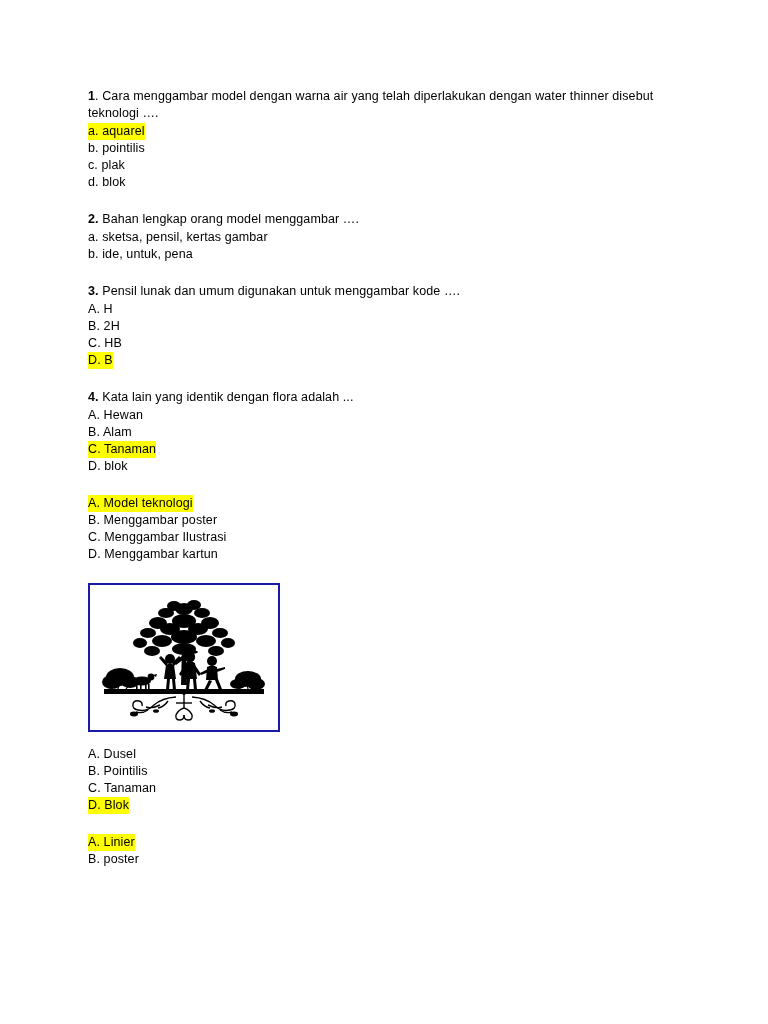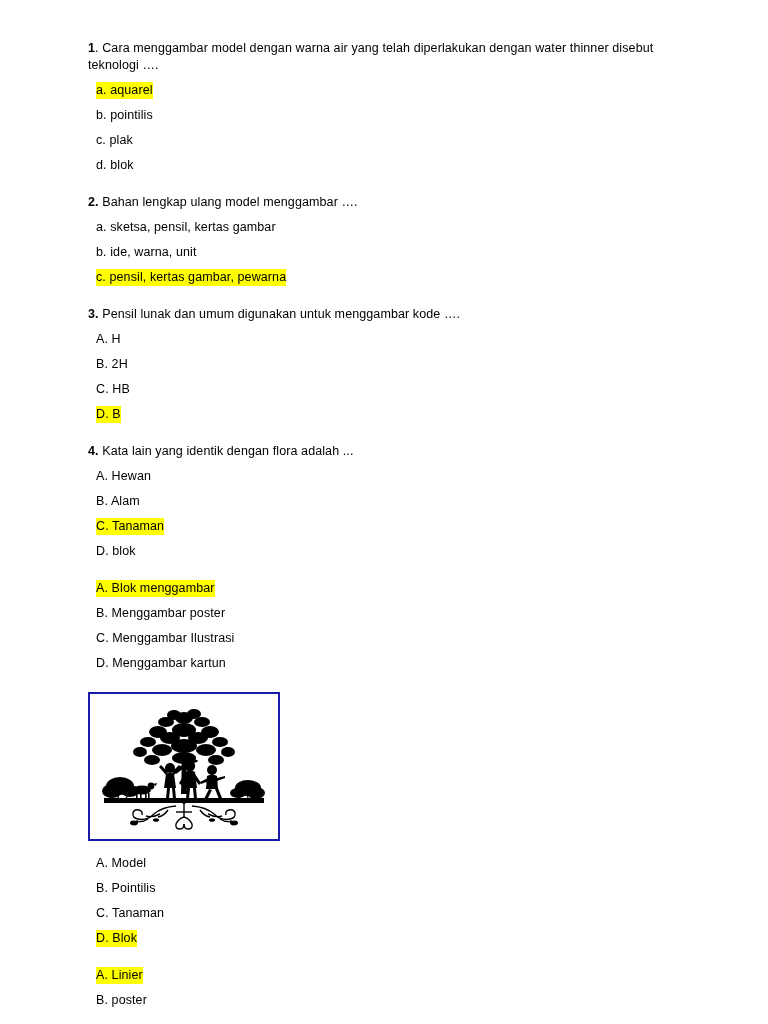--- a/index.html
+++ b/index.html
@@ -12,38 +12,38 @@
     height: 1024px;
     font-family: "Liberation Sans", sans-serif;
     color: #000000;
     overflow: hidden;
   }
   .page {
     position: relative;
     width: 768px;
     height: 1024px;
     box-sizing: border-box;
-    padding: 40px 88px 0 88px;
+    padding: 88px 88px 0 88px;
   }
   .question-block {
     margin-bottom: 20px;
   }
   .q-text {
     font-size: 12.5px;
     line-height: 17px;
     margin: 0 0 1px 0;
     letter-spacing: 0.1px;
   }
   .q-num {
     font-weight: bold;
   }
   .option {
     font-size: 12.5px;
     line-height: 17px;
-    margin: 8px;
+    margin: 0;
     letter-spacing: 0.1px;
     width: fit-content;
   }
   .option.highlight {
     background: #ffff00;
   }
   .figure-wrap {
     margin: 10px 0 14px 0;
     padding-left: 0;
   }
@@ -68,44 +68,43 @@
 
   <div class="question-block">
     <p class="q-text"><span class="q-num">1</span><span>. Cara menggambar model dengan warna air yang telah diperlakukan dengan water thinner disebut teknologi ….</span></p>
     <p class="option highlight">a. aquarel</p>
     <p class="option">b. pointilis</p>
     <p class="option">c. plak</p>
     <p class="option">d. blok</p>
   </div>
 
   <div class="question-block">
-    <p class="q-text"><span class="q-num">2.</span><span> Bahan lengkap ulang model menggambar ….</span></p>
+    <p class="q-text"><span class="q-num">2.</span><span> Bahan lengkap orang model menggambar ….</span></p>
     <p class="option">a. sketsa, pensil, kertas gambar</p>
-    <p class="option">b. ide, warna, unit</p>
-    <p class="option highlight">c. pensil, kertas gambar, pewarna</p>
+    <p class="option">b. ide, untuk, pena</p>
   </div>
 
   <div class="question-block">
     <p class="q-text"><span class="q-num">3.</span><span> Pensil lunak dan umum digunakan untuk menggambar kode ….</span></p>
     <p class="option">A. H</p>
     <p class="option">B. 2H</p>
     <p class="option">C. HB</p>
     <p class="option highlight">D. B</p>
   </div>
 
   <div class="question-block">
     <p class="q-text"><span class="q-num">4.</span><span> Kata lain yang identik dengan flora adalah ...</span></p>
     <p class="option">A. Hewan</p>
     <p class="option">B. Alam</p>
     <p class="option highlight">C. Tanaman</p>
     <p class="option">D. blok</p>
   </div>
 
   <div class="question-block">
-    <p class="option highlight">A. Blok menggambar</p>
+    <p class="option highlight">A. Model teknologi</p>
     <p class="option">B. Menggambar poster</p>
     <p class="option">C. Menggambar Ilustrasi</p>
     <p class="option">D. Menggambar kartun</p>
   </div>
 
   <div class="question-block">
 
     <div class="figure-wrap">
       <div class="figure-box">
         <svg viewBox="0 0 188 145" xmlns="http://www.w3.org/2000/svg" aria-hidden="true">
@@ -217,21 +216,21 @@
             <ellipse cx="44" cy="129" rx="4" ry="2.4"></ellipse>
             <ellipse cx="144" cy="129" rx="4" ry="2.4"></ellipse>
             <ellipse cx="66" cy="126" rx="3" ry="1.8"></ellipse>
             <ellipse cx="122" cy="126" rx="3" ry="1.8"></ellipse>
             <circle cx="94" cy="108" r="2"></circle>
           </g>
         </svg>
       </div>
     </div>
 
-    <p class="option">A. Model</p>
+    <p class="option">A. Dusel</p>
     <p class="option">B. Pointilis</p>
     <p class="option">C. Tanaman</p>
     <p class="option highlight">D. Blok</p>
   </div>
 
   <div class="question-block">
     <p class="option highlight">A. Linier</p>
     <p class="option">B. poster</p>
   </div>
 

